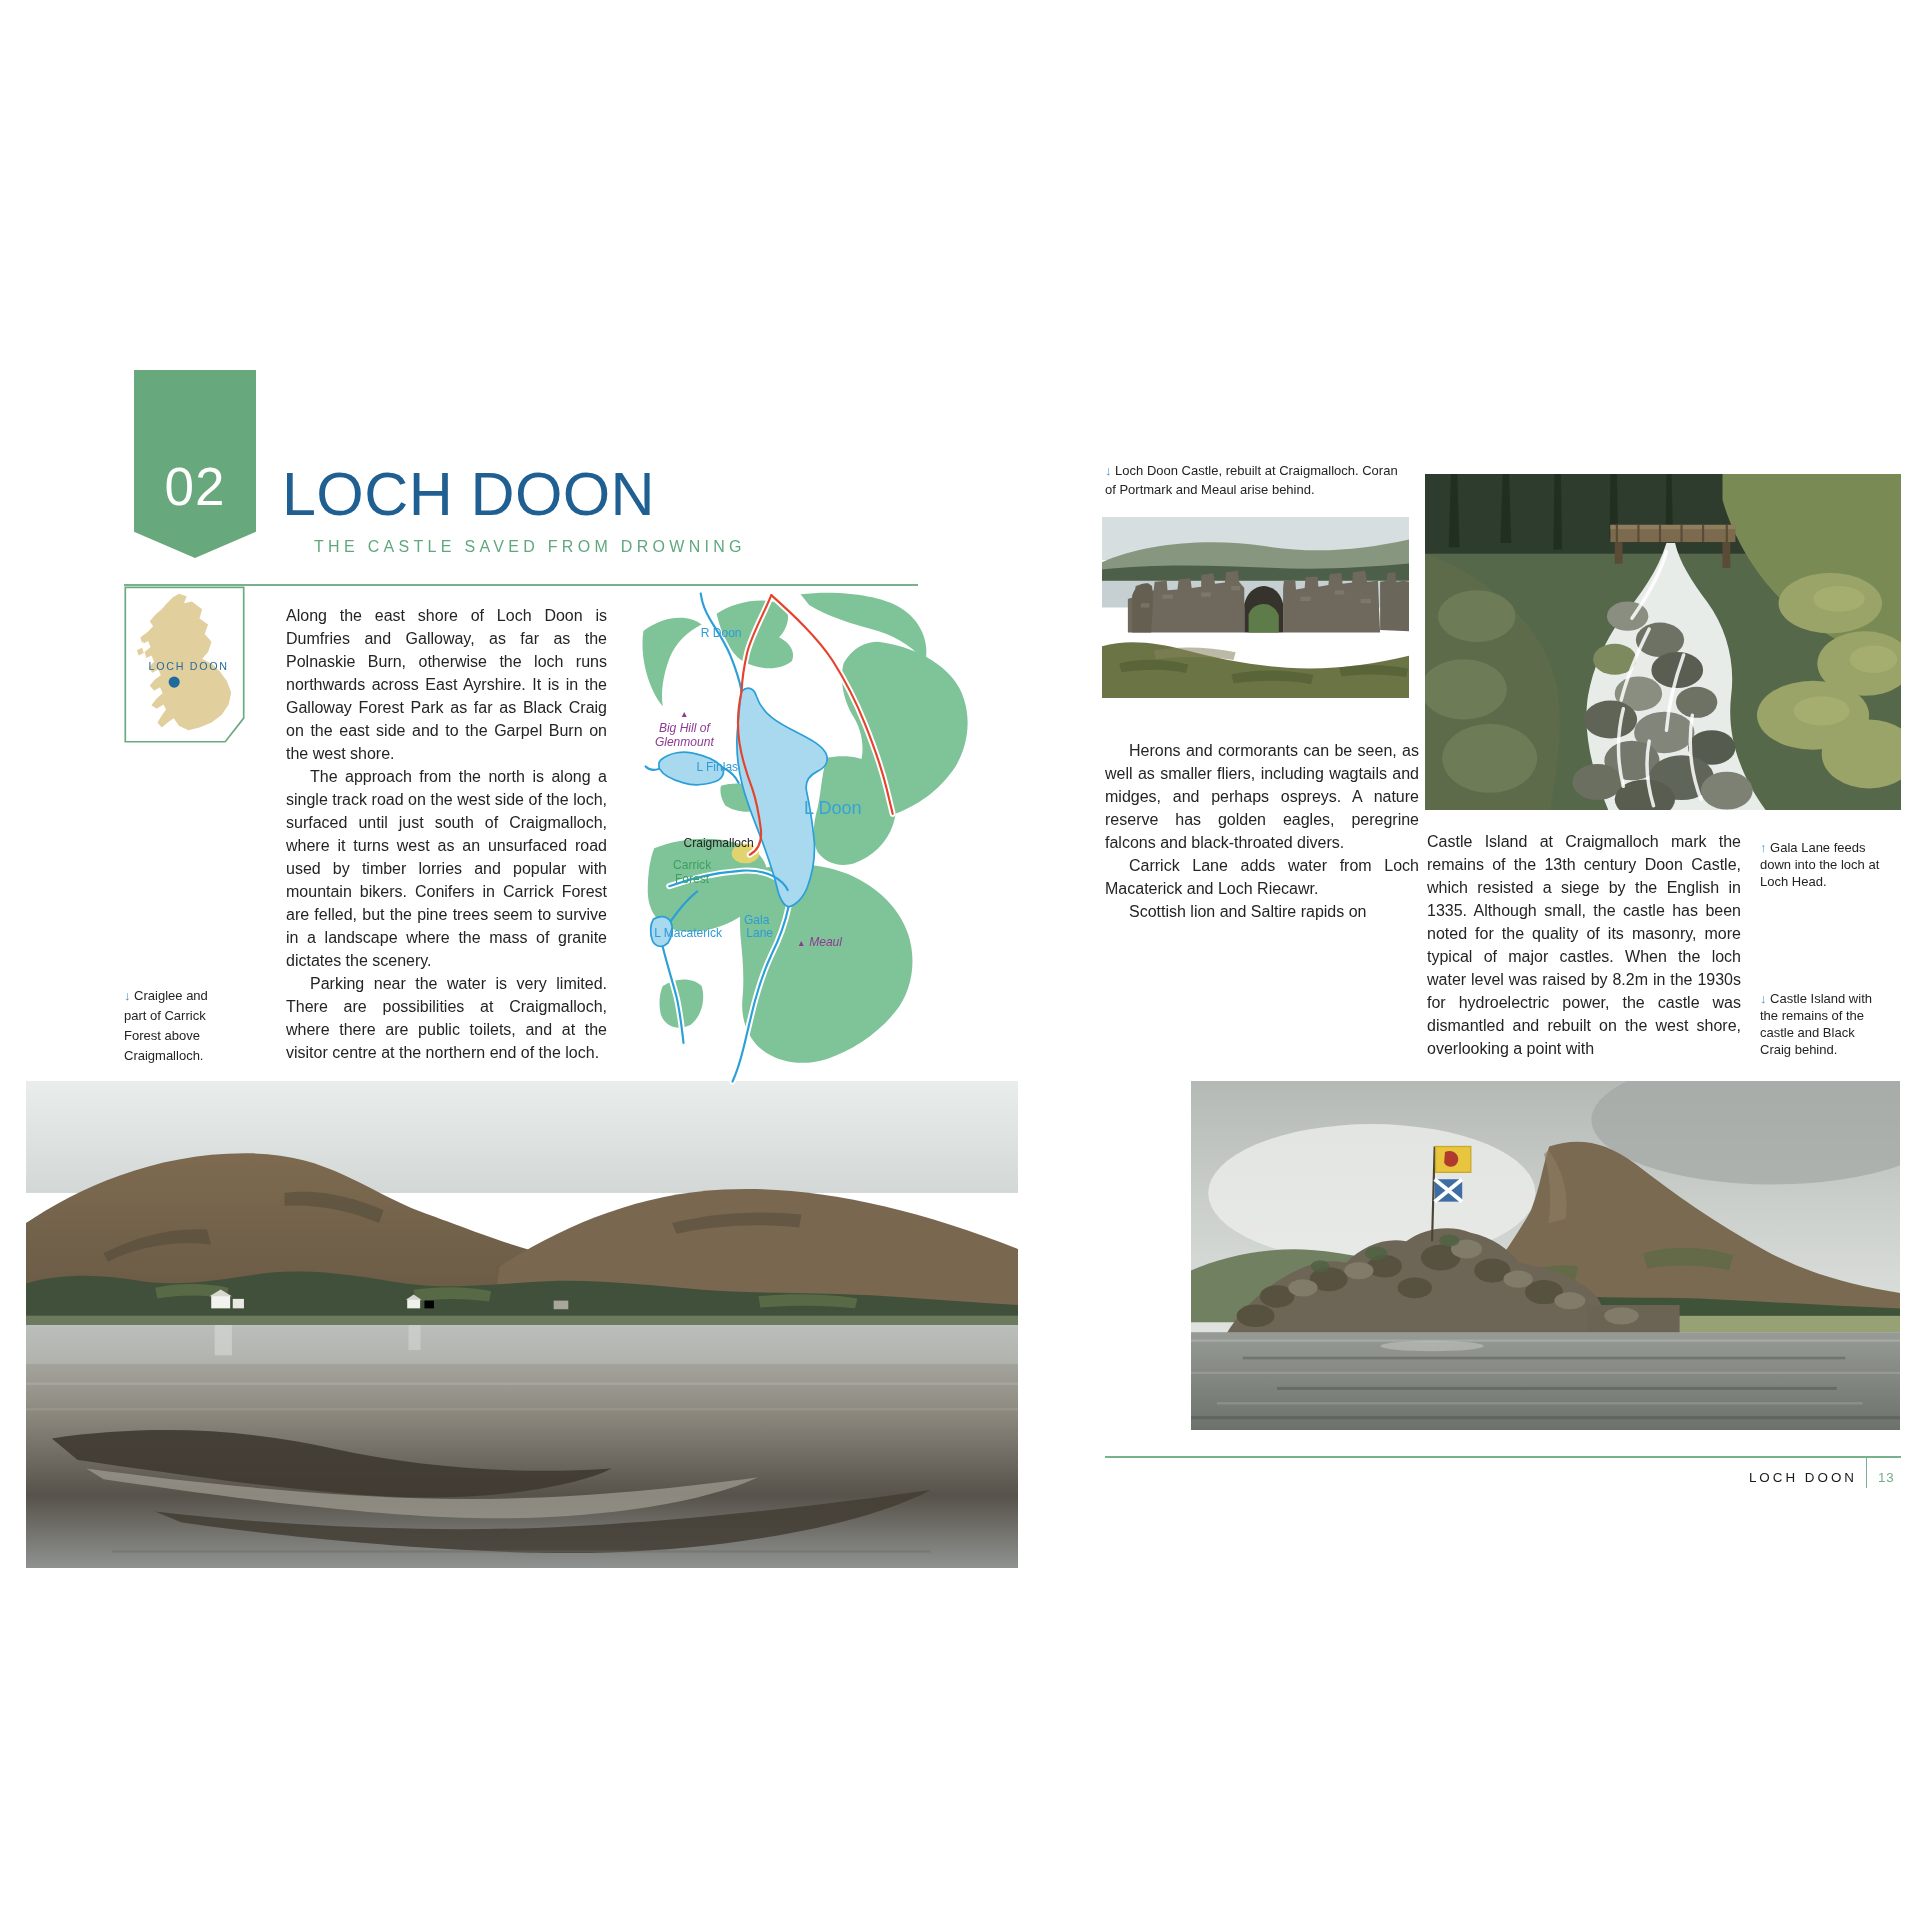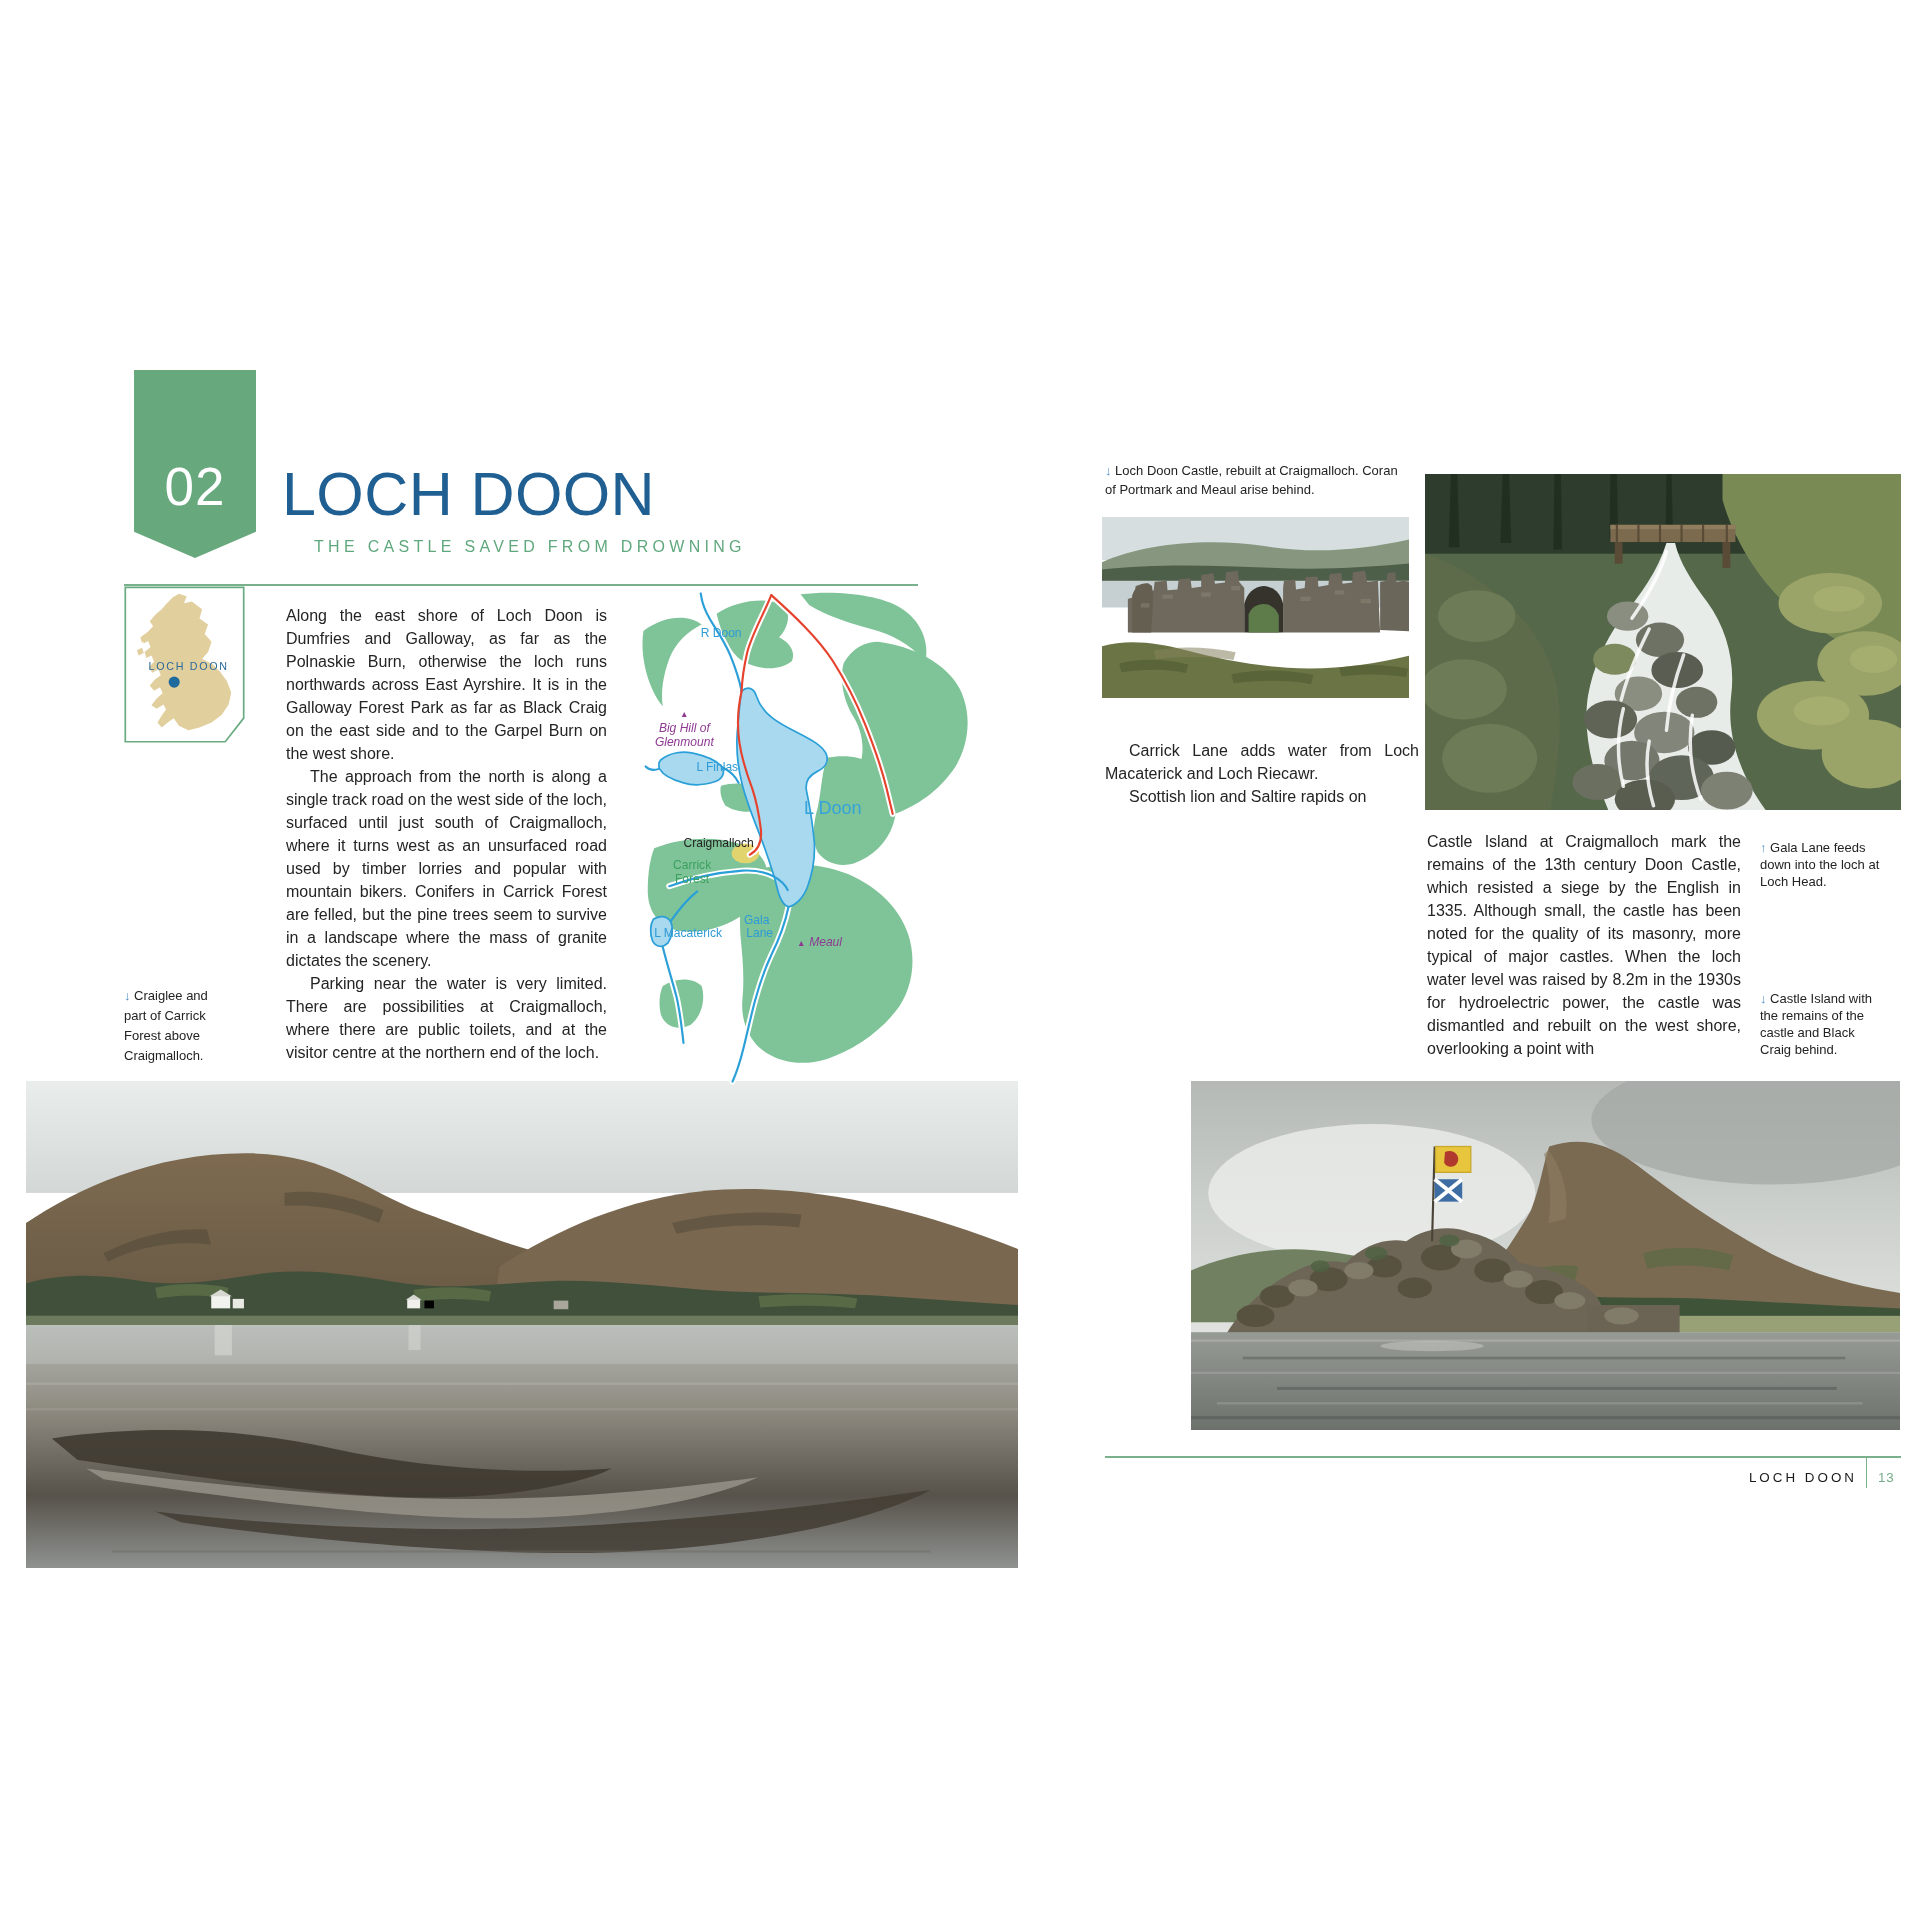--- a/index.html
+++ b/index.html
@@ -311,20 +311,21 @@
       <path d="M520,360 C495,410 470,465 455,525"></path>
       <path d="M600,420 C580,475 565,535 560,595"></path>
       <path d="M460,545 C445,605 445,665 460,725"></path>
       <path d="M620,560 C610,625 615,690 640,755"></path>
       <path d="M520,620 C510,670 515,720 530,770"></path>
     </g>
   </svg>
 </div>
 
 <div class="abs body-col col1">
+  <p class="ind">Herons and cormorants can be seen, as well as smaller fliers, including wagtails and midges, and perhaps ospreys. A nature reserve has golden eagles, peregrine falcons and black-throated divers.</p>
   <p class="ind">Carrick Lane adds water from Loch Macaterick and Loch Riecawr.</p>
   <p class="ind">Scottish lion and Saltire rapids on</p>
 </div>
 
 <div class="abs body-col col2">
   <p>Castle Island at Craigmalloch mark the remains of the 13th century Doon Castle, which resisted a siege by the English in 1335. Although small, the castle has been noted for the quality of its masonry, more typical of major castles. When the loch water level was raised by 8.2m in the 1930s for hydroelectric power, the castle was dismantled and rebuilt on the west shore, overlooking a point with</p>
 </div>
 
 <div class="abs caption cap-gala">
   <span class="arrow">↑</span><span> Gala Lane feeds down into the loch at Loch Head.</span>

